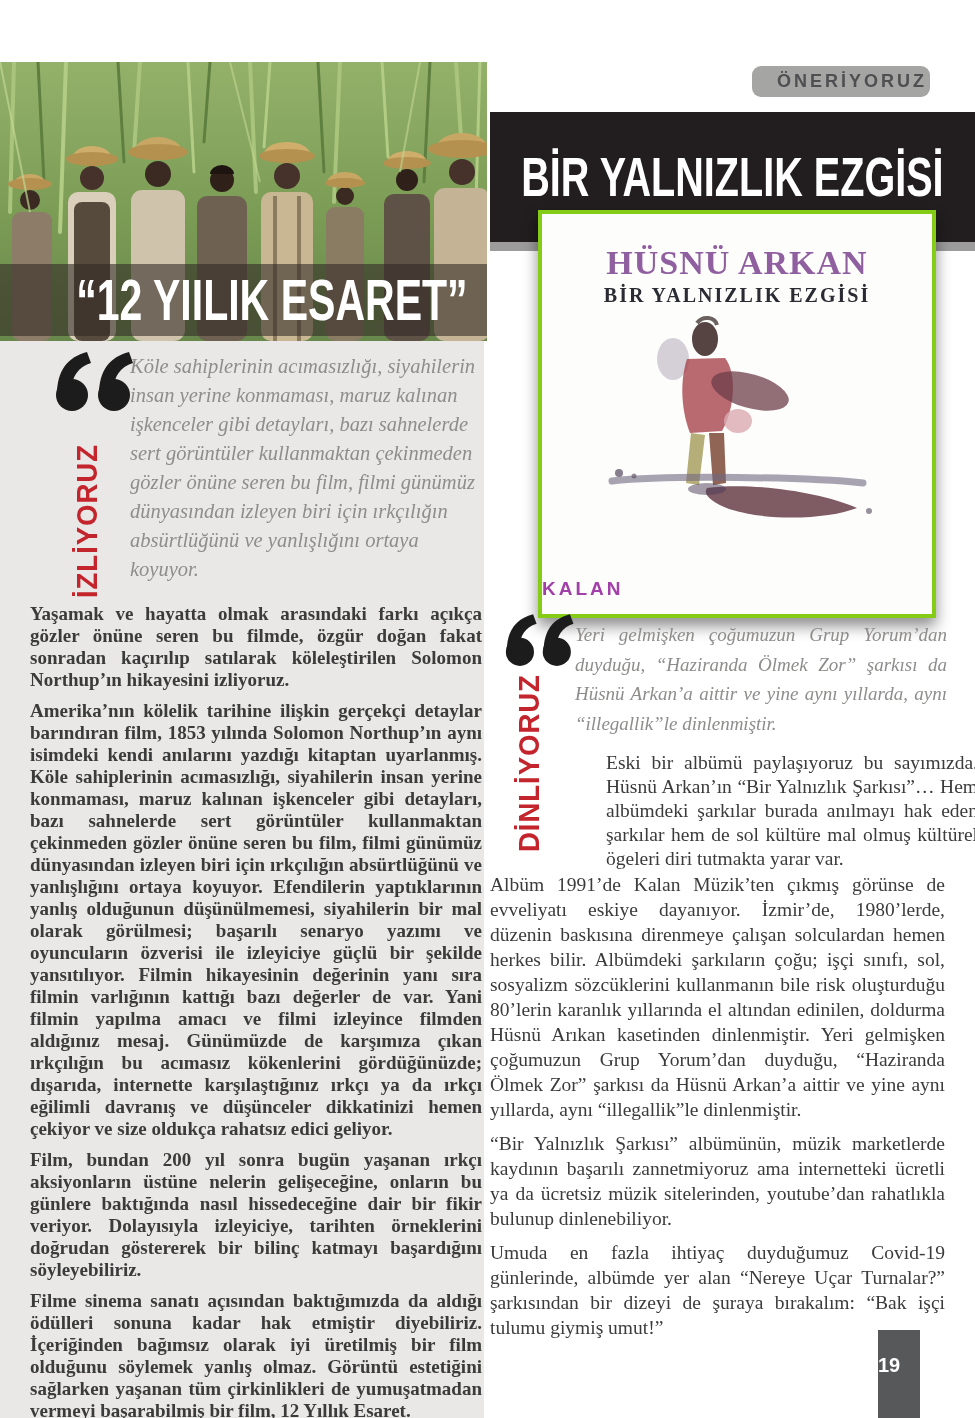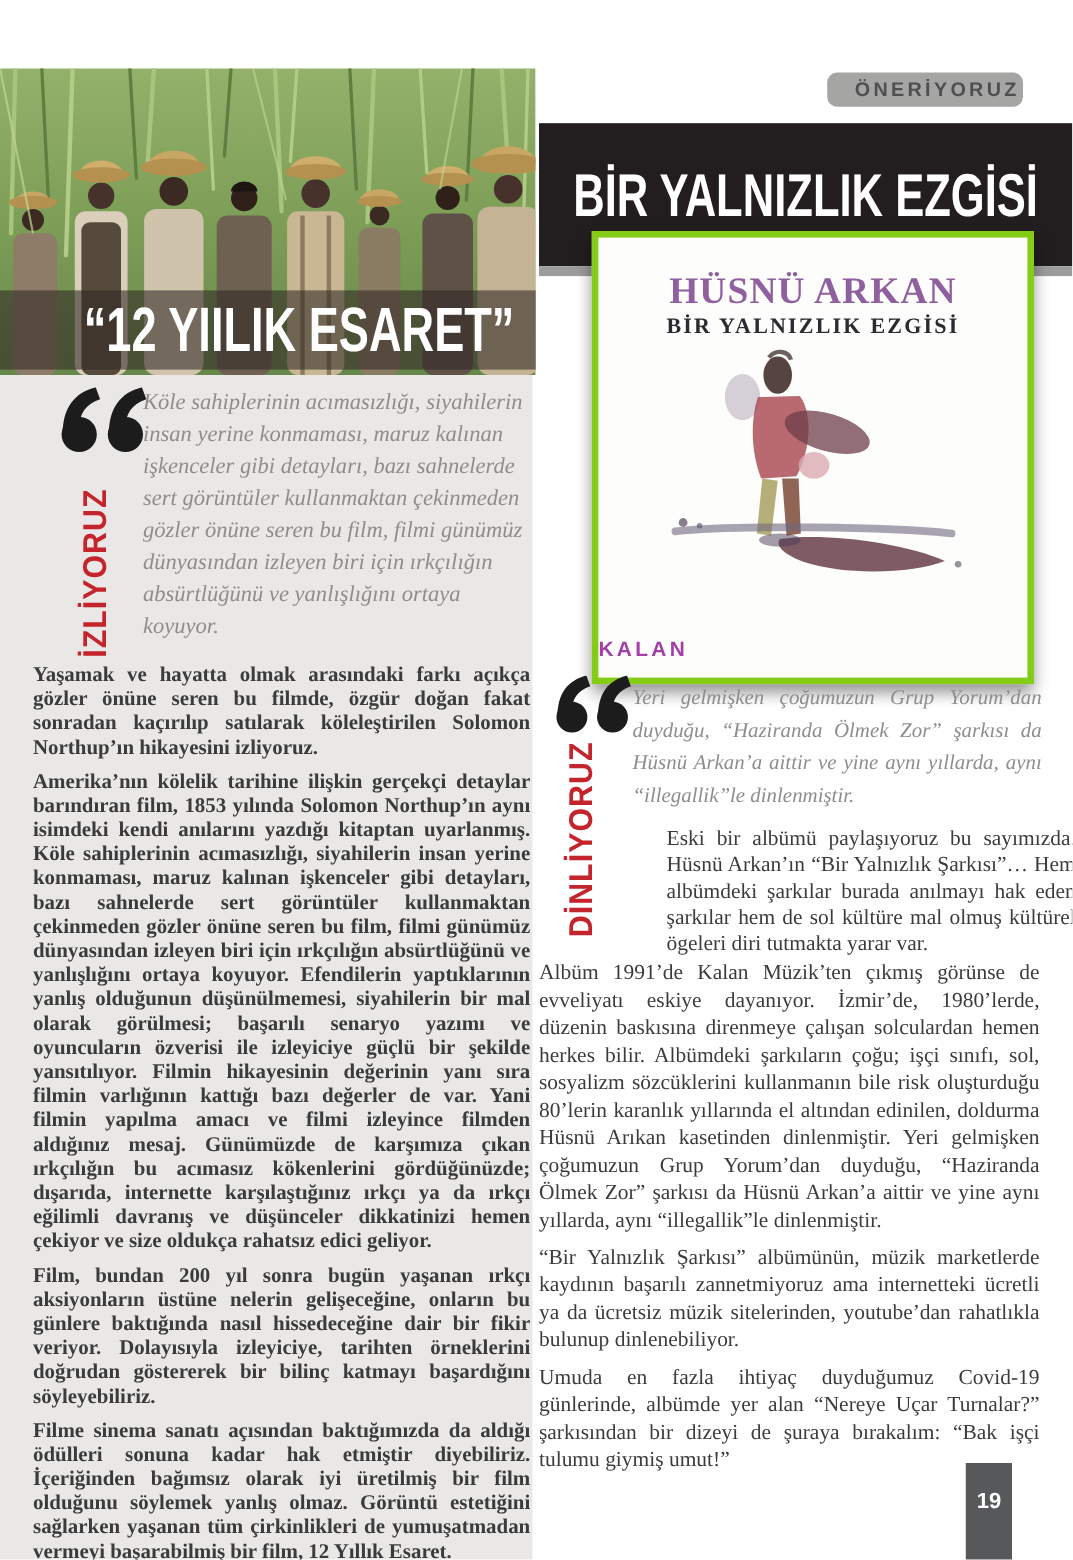--- a/index.html
+++ b/index.html
@@ -36,36 +36,36 @@
   .lbody p{margin:0 0 9px 0;font-weight:bold;}
   
   .badge{position:absolute;left:752px;top:66px;width:156px;height:31px;background:#a5a5a4;border-radius:9px;
          display:flex;align-items:center;justify-content:center;font-family:"Liberation Sans",sans-serif;
          font-weight:700;font-size:18px;letter-spacing:3px;color:#4f4f52;padding-left:22px;}
   .banner{position:absolute;left:490px;top:112px;width:485px;height:130px;background:#221e1f;
           display:flex;align-items:center;justify-content:center;}
   .banner .cond{font-size:55px;transform:scaleX(.72);}
   .banner-shadow{position:absolute;left:490px;top:242px;width:485px;height:9px;background:#9c9c9c;}
   .album{position:absolute;left:538px;top:210px;width:390px;height:400px;background:#fdfdfb;
-         border:6px solid #84cc16;box-shadow:0 8px 14px rgba(0,0,0,.45);}
+         border:4px solid #84cc16;box-shadow:0 8px 14px rgba(0,0,0,.45);}
   .album-artist{margin-top:30px;text-align:center;color:#8f5fa0;font-weight:700;font-size:34px;letter-spacing:1px;}
   .album-subtitle{text-align:center;color:#2b2b33;font-size:20px;letter-spacing:2px;margin-top:2px;font-weight:700;}
   .album-art{display:block;margin:4px auto 0;}
   .album-label{position:absolute;bottom:14px;width:100%;text-align:left;font-family:"Liberation Sans",sans-serif;
                font-weight:800;font-size:19px;letter-spacing:3px;color:#a23fa8;}
   .rquote{position:absolute;left:575px;top:620px;width:372px;font-style:italic;font-size:19px;
           line-height:29.5px;color:#8e8d8b;text-align:justify;}
   .rintro{position:absolute;left:606px;top:751px;width:372px;font-size:19.5px;line-height:24px;
           color:#3b3b3b;text-align:justify;}
   .rbody{position:absolute;left:490px;top:872px;width:455px;font-size:19.5px;line-height:25px;
          color:#3b3b3b;text-align:justify;}
   .rbody p{margin:0 0 9px 0;}
   
   .pagenum{position:absolute;left:878px;top:1330px;width:42px;height:88px;background:#57585a;
-           display:flex;justify-content:center;}
+           display:flex;}
   .pagenum span{margin-top:24px;color:#fff;font-family:"Liberation Sans",sans-serif;font-weight:700;font-size:20px;}
 </style>
 </head>
 <body>
 
 <div class="page">
 
   <div class="leftbg"></div>
 
   <div class="photo">

